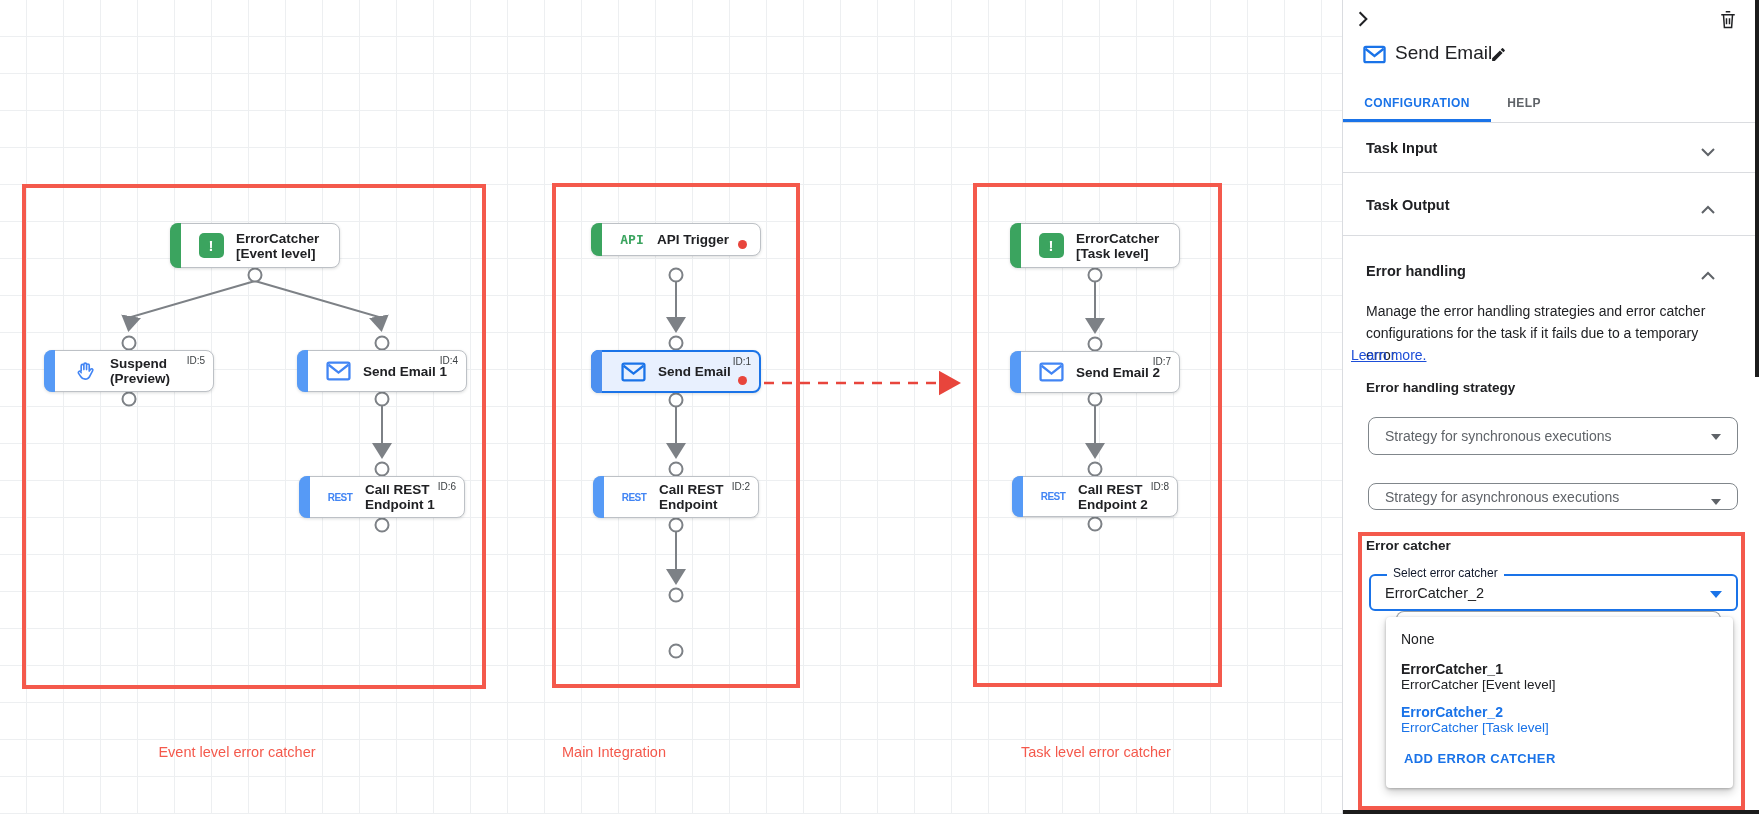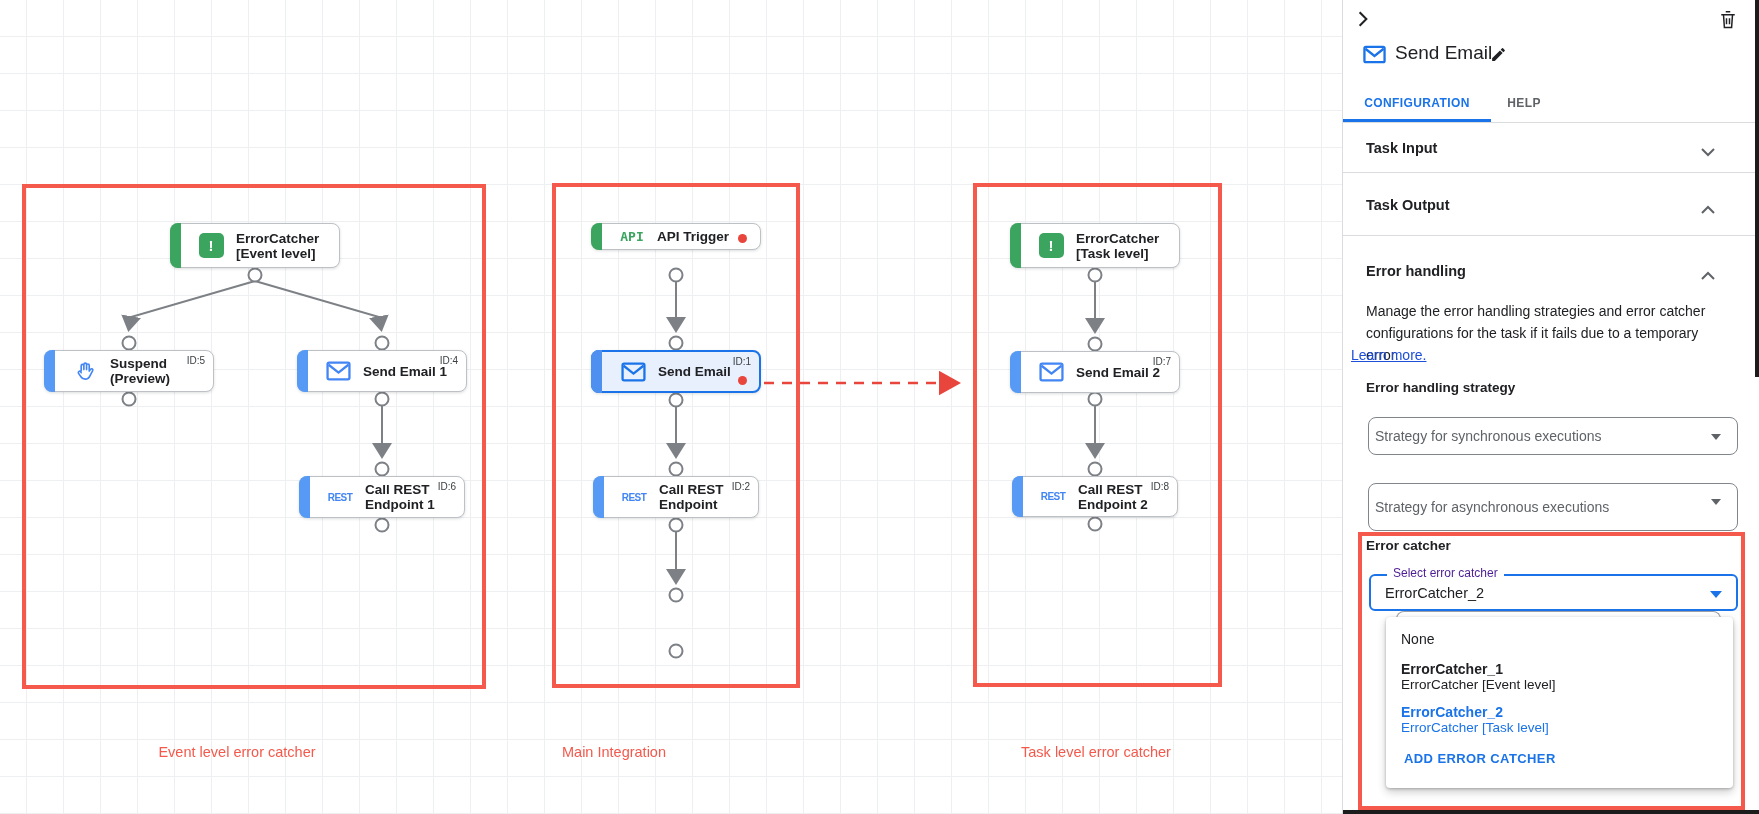--- a/index.html
+++ b/index.html
@@ -45,30 +45,30 @@
   .tab.active { color:#1a73e8; }
   .tab-underline { position:absolute; left:0; top:119px; width:148px; height:3px; background:#1a73e8; }
   .hdiv { position:absolute; left:0; width:100%; height:1px; background:#dadce0; }
   .sec-title { position:absolute; left:23px; font-size:14.5px; font-weight:600; color:#202124; }
   .sec-chev { position:absolute; right:44px; }
   .para { position:absolute; left:23px; top:300px; width:362px; font-size:14px; line-height:22px; color:#202124; }
   .learnmore { position:absolute; left:8px; top:344px; font-size:14px; line-height:22px;
     color:#1d4ed8; text-decoration:underline; cursor:pointer; }
   .bold-label { position:absolute; left:23px; font-size:13.5px; font-weight:bold; color:#202124; }
   .dd { position:absolute; left:25px; width:370px; height:38px; border:1px solid #80868b; border-radius:8px;
-    background:#fff; display:flex; align-items:center; padding-left:6px; font-size:14px; color:#5f6368; cursor:pointer; }
+    background:#fff; display:flex; align-items:center; padding-left:16px; font-size:14px; color:#5f6368; cursor:pointer; }
   .caret { width:0; height:0; border-left:5px solid transparent; border-right:5px solid transparent;
     border-top:6px solid #5f6368; position:absolute; right:16px; top:16px; }
   .anno-box-panel { position:absolute; left:15px; top:532px; width:387px; height:278px;
     border:4px solid #f4594c; }
   .select-field { position:absolute; left:26px; top:574px; width:369px; height:37px;
     border:2.5px solid #1a73e8; border-radius:6px; background:#fff; display:flex; align-items:center;
     padding-left:14px; font-size:14.5px; color:#202124; cursor:pointer; }
   .float-label { position:absolute; left:44px; top:566px; background:#fff; padding:0 6px;
-    font-size:12px; color:#4c1d95; z-index:3; }
+    font-size:12px; color:#0f172a; z-index:3; }
   .blue-caret { width:0; height:0; border-left:6px solid transparent; border-right:6px solid transparent;
     border-top:7px solid #1a73e8; position:absolute; right:14px; top:15px; }
   .ghost-field { position:absolute; left:53px; top:611px; width:325px; height:14px;
     border:1px solid #9aa0a6; border-bottom:none; border-radius:8px 8px 0 0; }
   .menu { position:absolute; left:43px; top:617px; width:347px; height:171px; background:#fff;
     border-radius:4px; box-shadow:0 1px 3px rgba(0,0,0,.25), 0 4px 10px rgba(0,0,0,.2); z-index:4; }
   .menu-item { position:absolute; left:15px; font-size:14px; color:#202124; cursor:pointer; }
   .menu-item .mi-name { font-weight:600; }
   .menu-item.blue, .menu-item.blue .mi-name { color:#1a73e8; }
   .mi-desc { font-weight:normal; font-size:13.5px; }
@@ -169,21 +169,21 @@
 
   <div class="node" style="left:299px; top:476px; width:166px; height:42px;">
     <div class="bar"></div>
     <div class="nicon">
         <span class="rest-txt">REST</span>
       </div>
     <div class="nlabel"><span>Call REST</span><br><span>Endpoint 1</span></div>
     <div class="nid">ID:6</div>
   </div>
 
-  <div class="node" style="left:591px; top:223px; width:170px; height:27px;">
+  <div class="node" style="left:591px; top:223px; width:170px; height:33px;">
     <div class="bar green"></div>
     <div class="nicon">
         <span class="api-txt">API</span>
       </div>
     <div class="nlabel"><span>API Trigger</span></div>
     <div class="red-dot" style="right:13px; bottom:6px;"></div>
   </div>
 
   <div class="node selected" style="left:591px; top:350px; width:170px; height:43px;">
     <div class="bar"></div>
@@ -297,21 +297,21 @@
   <p class="para">Manage the error handling strategies and error catcher configurations for the task if it fails due to a temporary error.</p>
   <a class="learnmore">Learn more.</a>
 
   <div class="bold-label" style="top:380px;">Error handling strategy</div>
 
   <div class="dd" style="top:417px;">
     <span>Strategy for synchronous executions</span>
     <span class="caret"></span>
   </div>
 
-  <div class="dd" style="top:483px; height:48px;">
+  <div class="dd" style="top:483px; height:27px;">
     <span>Strategy for asynchronous executions</span>
     <span class="caret" style="top:15px;"></span>
   </div>
 
   <div class="anno-box-panel"></div>
 
   <div class="bold-label" style="top:538px;">Error catcher</div>
 
   <div class="float-label">Select error catcher</div>
   <div class="select-field">

